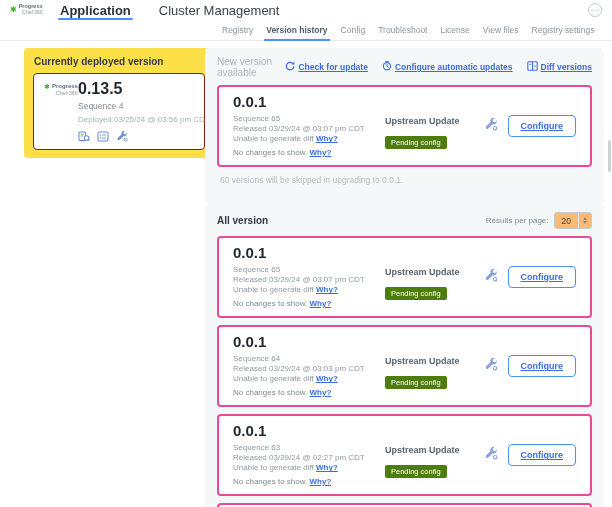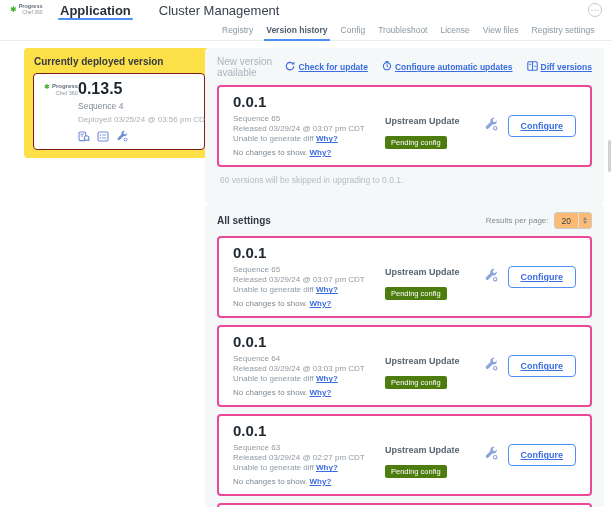--- a/index.html
+++ b/index.html
@@ -206,21 +206,21 @@
           </span>
           <button class="btn">Configure</button>
         </div>
       </div>
 
       <div class="skipped">60 versions will be skipped in upgrading to 0.0.1.</div>
     </div>
 
     <div class="section sec2">
       <div class="sec-head">
-        <span class="sec-title">All settings</span>
+        <span class="sec-title">All version</span>
         <div class="rpp">
           <span>Results per page:</span>
           <div class="select">
             <span class="val">20</span>
             <span class="stepper">
                 <span class="tri-up"></span>
                 <span class="tri-down"></span>
               </span>
           </div>
         </div>

